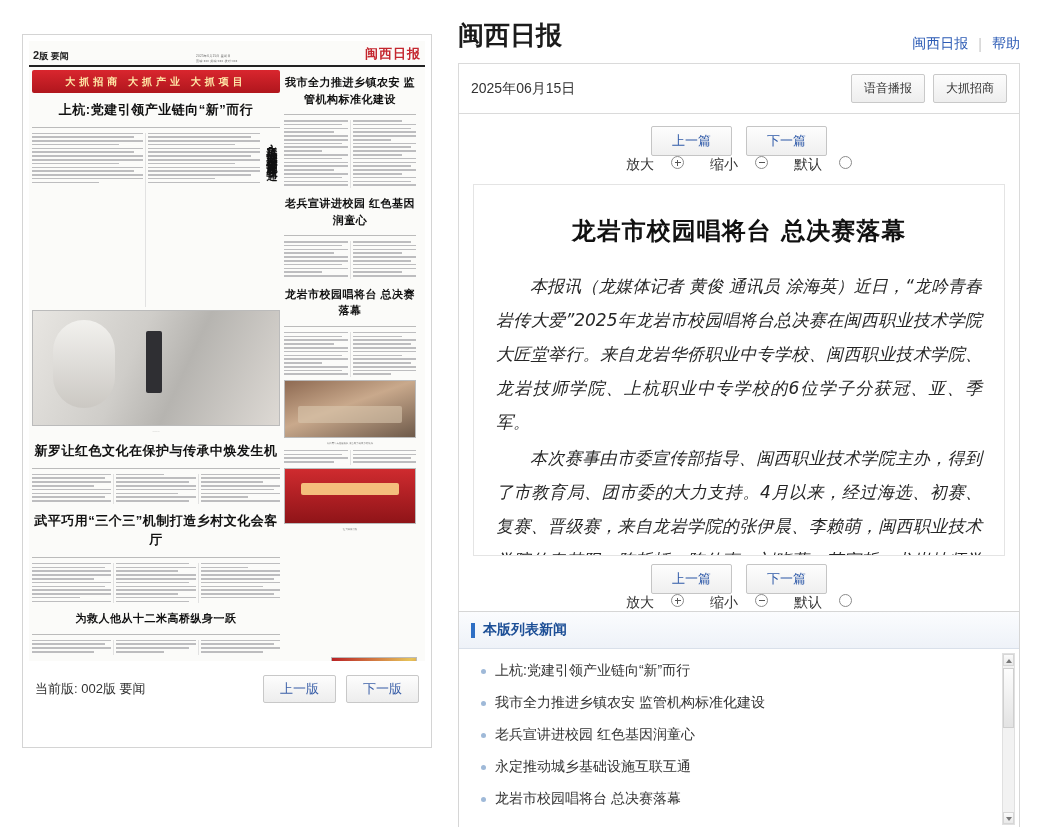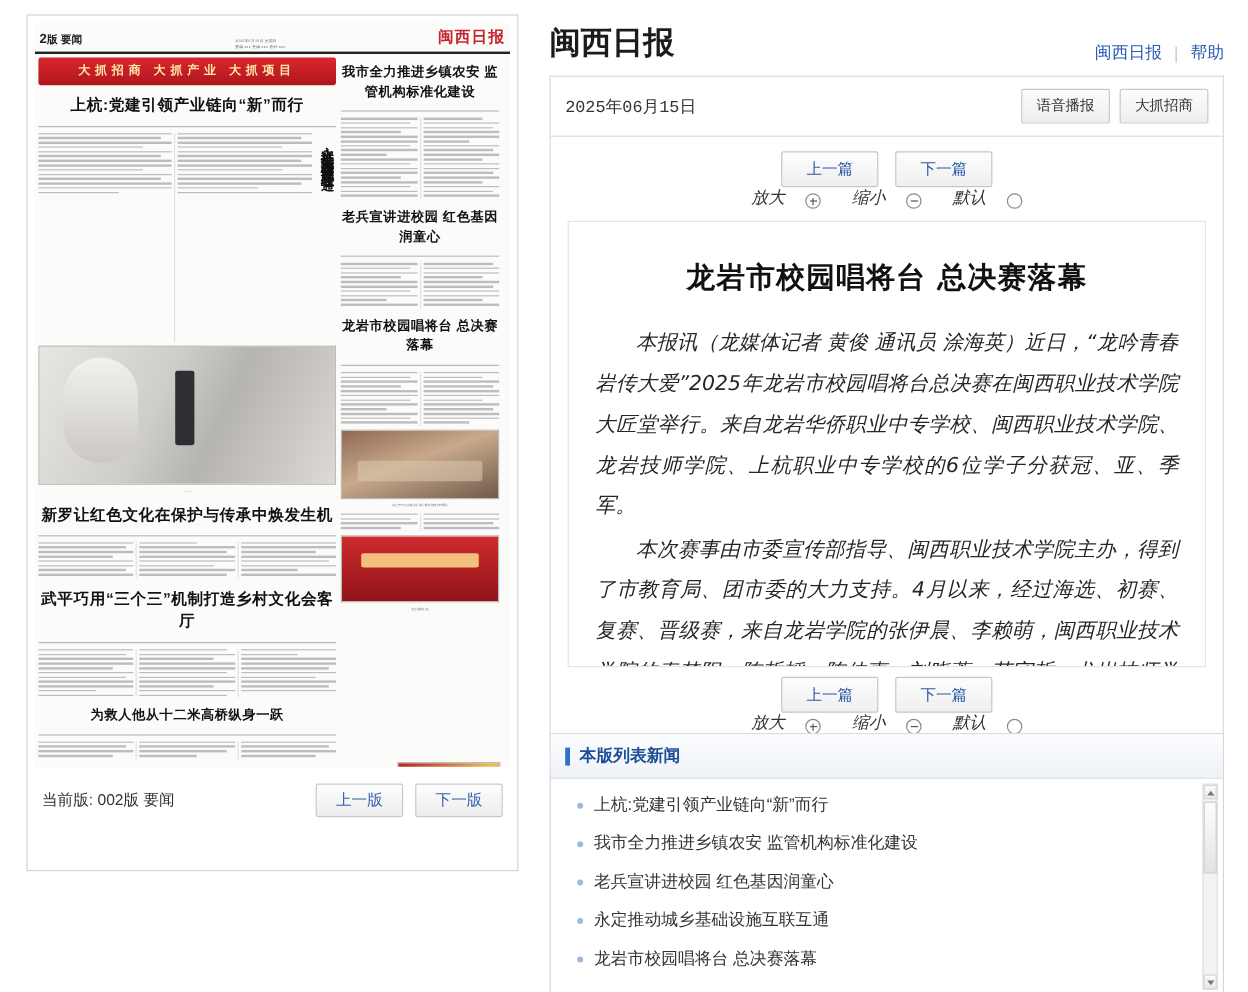--- a/index.html
+++ b/index.html
@@ -12,21 +12,21 @@
   }
   .page {
     position: relative;
     width: 1040px; height: 827px;
     background: #fff;
   }
 
   
   .left-pane {
     position: absolute;
-    left: 22px; top: 12px;
+    left: 22px; top: 34px;
     width: 410px; height: 714px;
     border: 1px solid #d4d4d4;
     background: #fff;
     padding: 6px 6px 0 6px;
   }
   .paper {
     position: relative;
     width: 396px; height: 620px;
     background: #fbfbf9;
     overflow: hidden;
@@ -151,21 +151,21 @@
   .head-links { font-size: 14px; color: #2c5bb5; display: flex; align-items: center; gap: 10px; }
   .head-links .sep { color: #c8c8c8; }
   .head-links a { color: #2c5bb5; text-decoration: none; cursor: pointer; }
 
   .date-bar {
     display: flex; align-items: center; justify-content: space-between;
     border: 1px solid #dadada; border-bottom: none;
     background: #fff;
     padding: 10px 12px;
   }
-  .date-text { font-size: 14px; color: #333; font-family: Liberation Mono, monospace; }
+  .date-text { font-size: 14px; color: #333; }
   .date-btns { display: flex; gap: 8px; }
   .btn-grey {
     border: 1px solid #c9c9c9; background: linear-gradient(180deg,#fcfcfc,#eeeeee);
     font-size: 12px; color: #333; padding: 5px 12px; border-radius: 2px; cursor: pointer;
   }
 
   .reader {
     border: 1px solid #dadada;
     background: #fff;
     padding: 12px 14px 10px 14px;
@@ -175,21 +175,21 @@
     padding-bottom: 10px;
     flex-direction: column;
   }
   .toolbar.bottom { padding: 8px 0 2px 0; }
   .tb-left { display: flex; gap: 14px; }
   .tb-btn {
     border: 1px solid #c5c5c5; background: linear-gradient(180deg,#fdfdfd,#efefef);
     color: #2f5aa8; font-size: 13px; padding: 5px 20px; border-radius: 2px; cursor: pointer;
   }
   .tb-right { display: flex; gap: 26px; font-size: 14px; color: #333; align-items: center; }
-  .zoomctl { display: flex; align-items: flex-end; gap: 17px; cursor: pointer; font-style: italic; }
+  .zoomctl { display: flex; align-items: flex-start; gap: 17px; cursor: pointer; }
   .circ {
     display: inline-block; width: 13px; height: 13px; border-radius: 50%;
     border: 1px solid #8b8b8b; position: relative;
   }
   .circ.plus:before, .circ.plus:after, .circ.minus:before {
     content: ""; position: absolute; background: #555;
   }
   .circ.plus:before { left: 2.5px; top: 5.3px; width: 6px; height: 1.2px; }
   .circ.plus:after  { left: 5.3px; top: 2.5px; width: 1.2px; height: 6px; }
   .circ.minus:before{ left: 2.5px; top: 5.3px; width: 6px; height: 1.2px; }

